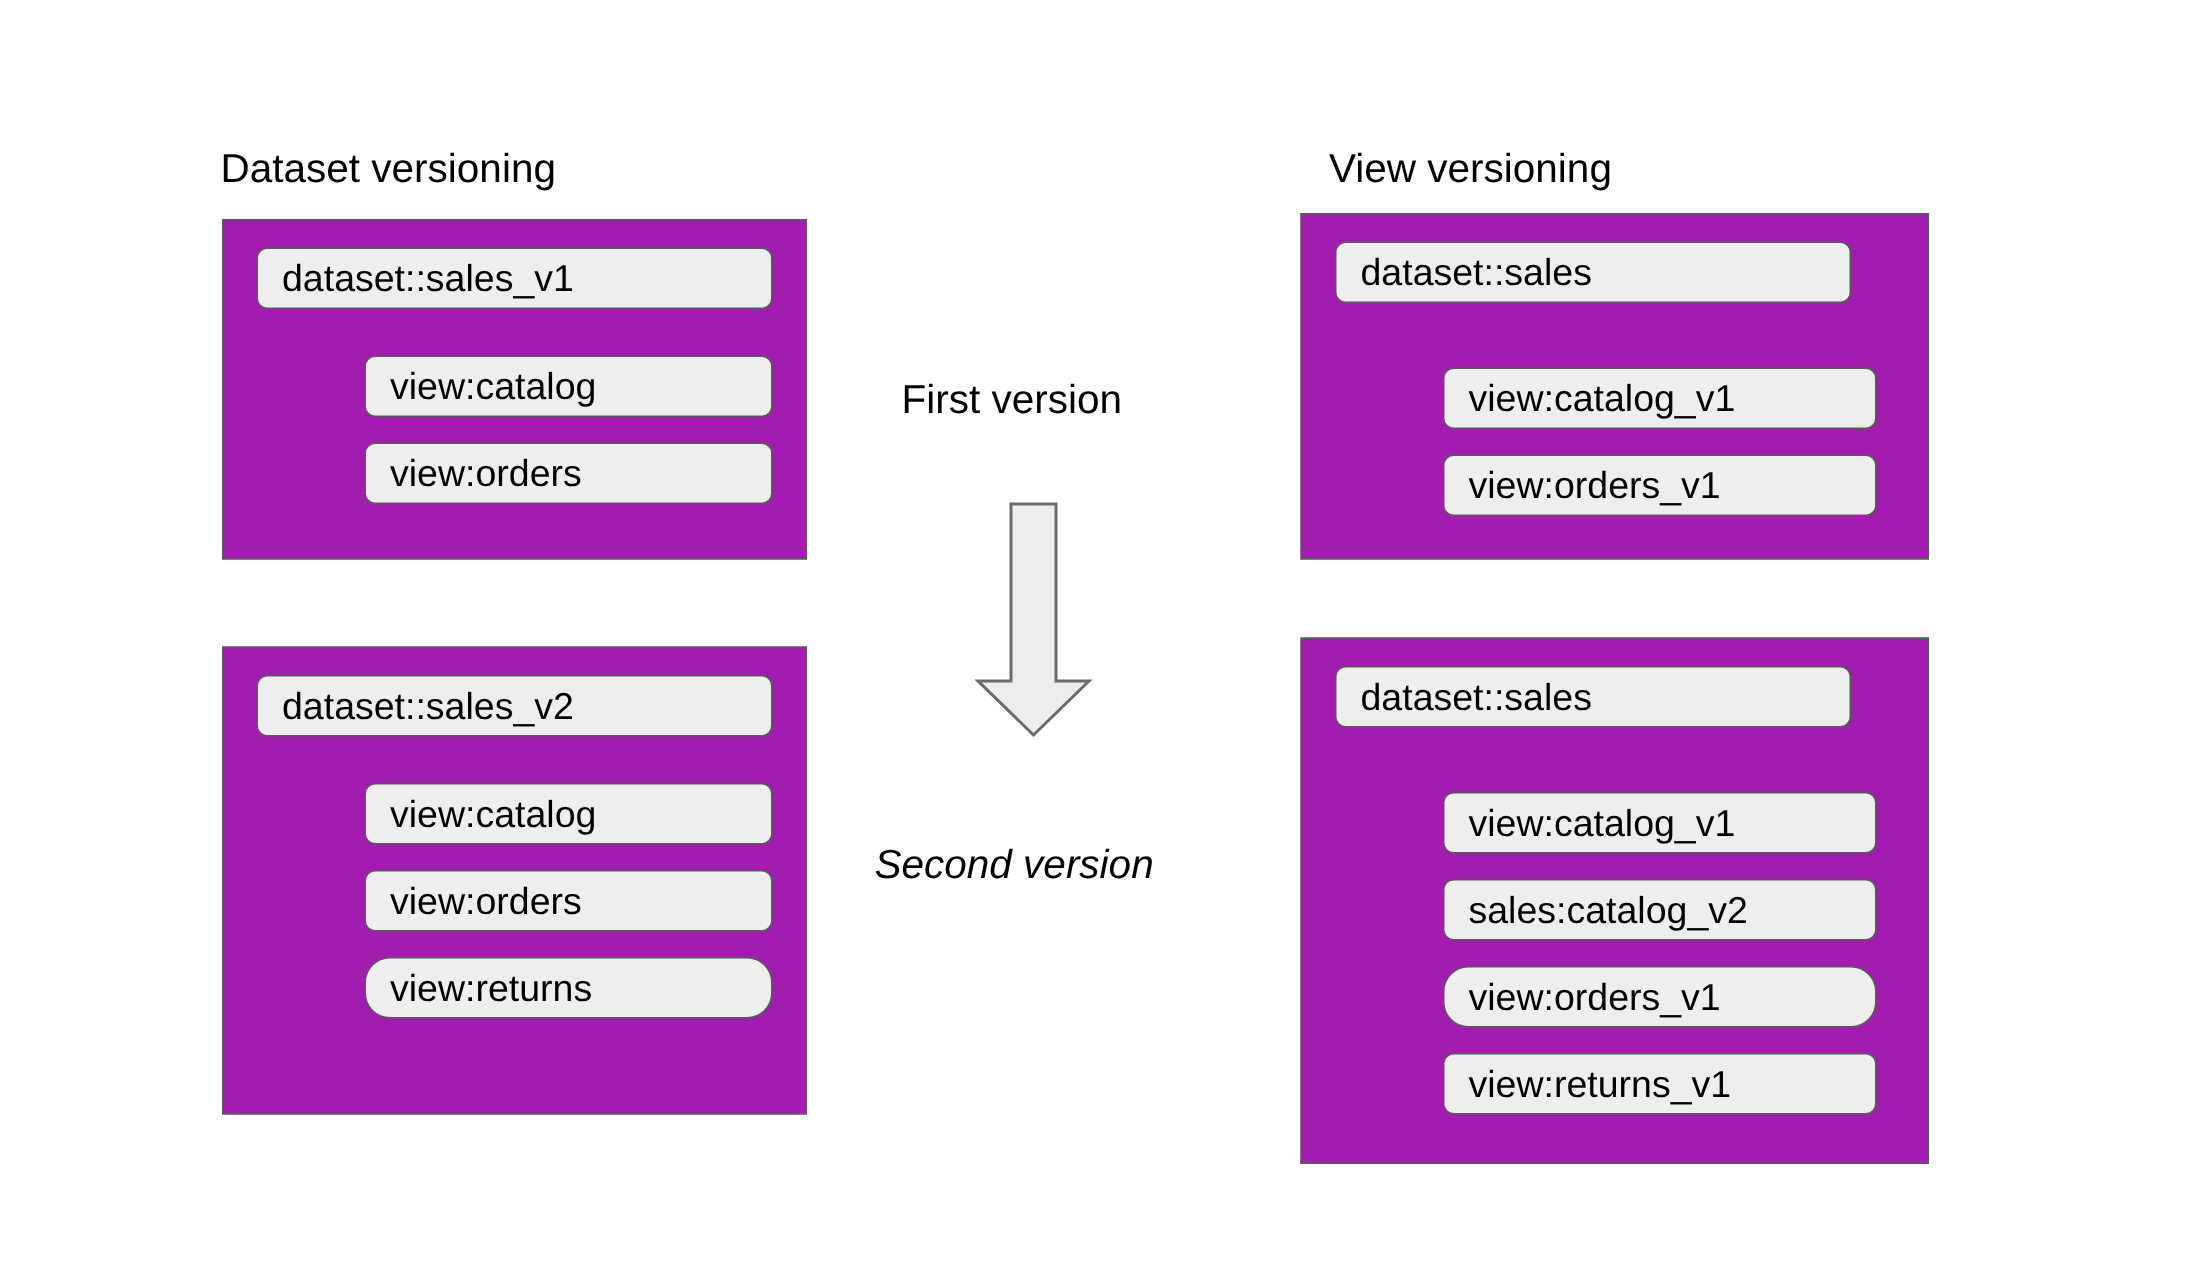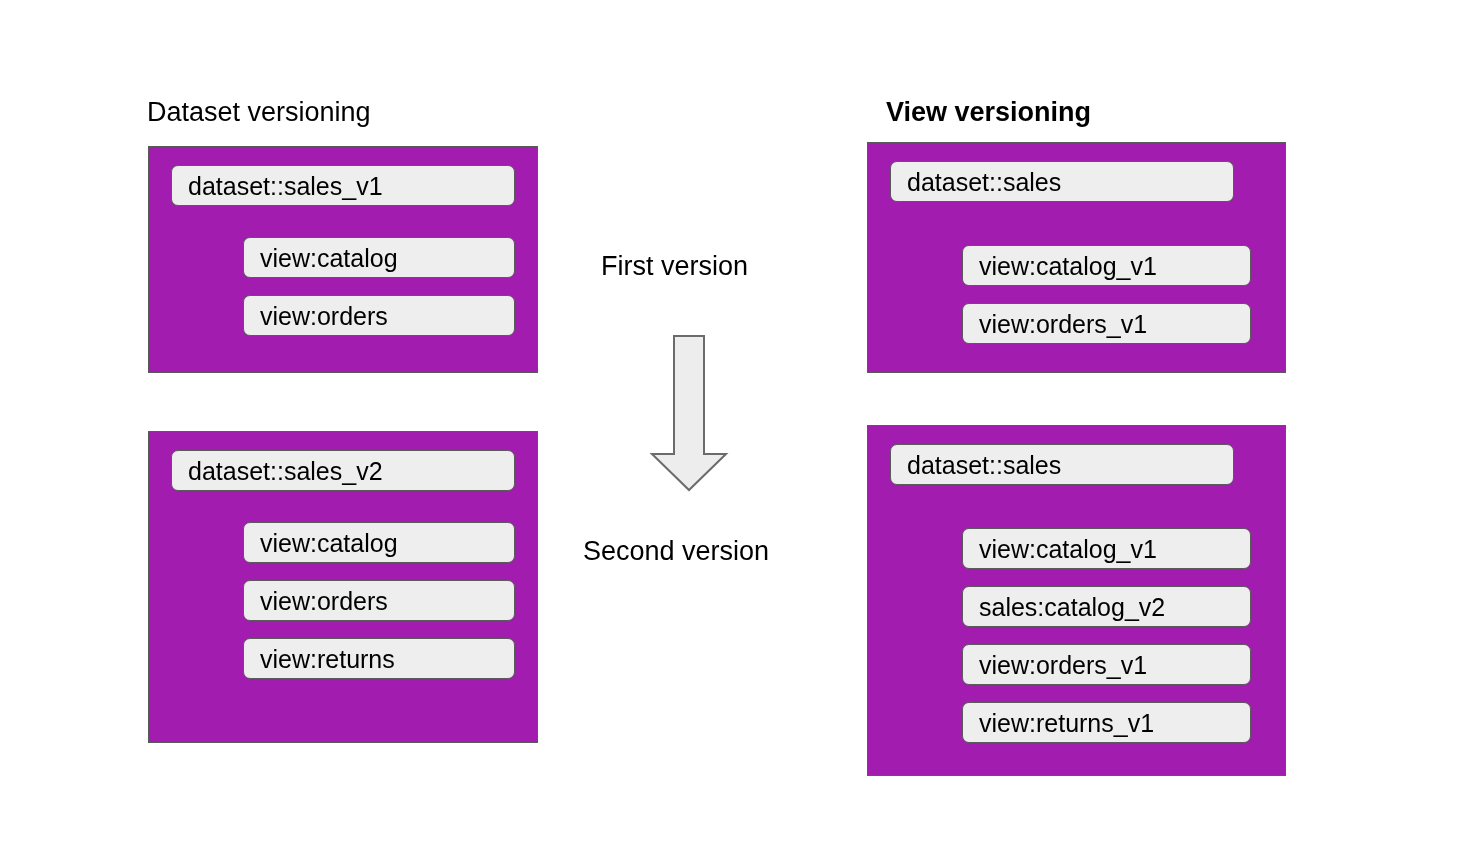--- a/index.html
+++ b/index.html
@@ -30,21 +30,21 @@
   
   .col-title {
     position: absolute;
     font-size: 27px;
     line-height: 32px;
     font-weight: 400;
     color: #000000;
     white-space: nowrap;
   }
   #title-left  { left: 147px; top: 96px; }
-  #title-right { left: 886px; top: 96px; font-weight: bold; }
+  #title-right { left: 886px; top: 96px; }
 
   
   .group-box {
     position: absolute;
     box-sizing: border-box;
     background: #a21caf;
     border: 1.6px solid #5a5a5a;
   }
   #group-left-v1  { left: 148px; top: 146px; width: 390px; height: 227px; }
   #group-left-v2  { left: 148px; top: 431px; width: 390px; height: 312px; padding-left: 24px; }
@@ -76,33 +76,33 @@
   
   .grp-right .pill.dataset { left: 22px; width: 344px; }
   .grp-right .pill.view    { left: 94px; width: 289px; margin-top: 12px; }
 
   .group-box .pill { position: absolute; }
 
   
   .row-0 { top: 18px; }
   .row-1 { top: 90px; }
   .row-2 { top: 148px; }
-  .row-3 { top: 206px; }
+  .row-3 { top: 206px; border-radius: 17px; }
   .row-4 { top: 264px; }
 
   
   .step-label {
     position: absolute;
     font-size: 27px;
     line-height: 32px;
     white-space: nowrap;
     color: #000000;
   }
   #label-first  { left: 601px; top: 250px; }
-  #label-second { left: 583px; top: 535px; }
+  #label-second { left: 583px; top: 560px; font-style: italic; }
 
   #version-arrow {
     position: absolute;
     left: 649px;
     top: 334px;
     width: 80px;
     height: 158px;
   }
   #version-arrow svg { display: block; }
 </style>

